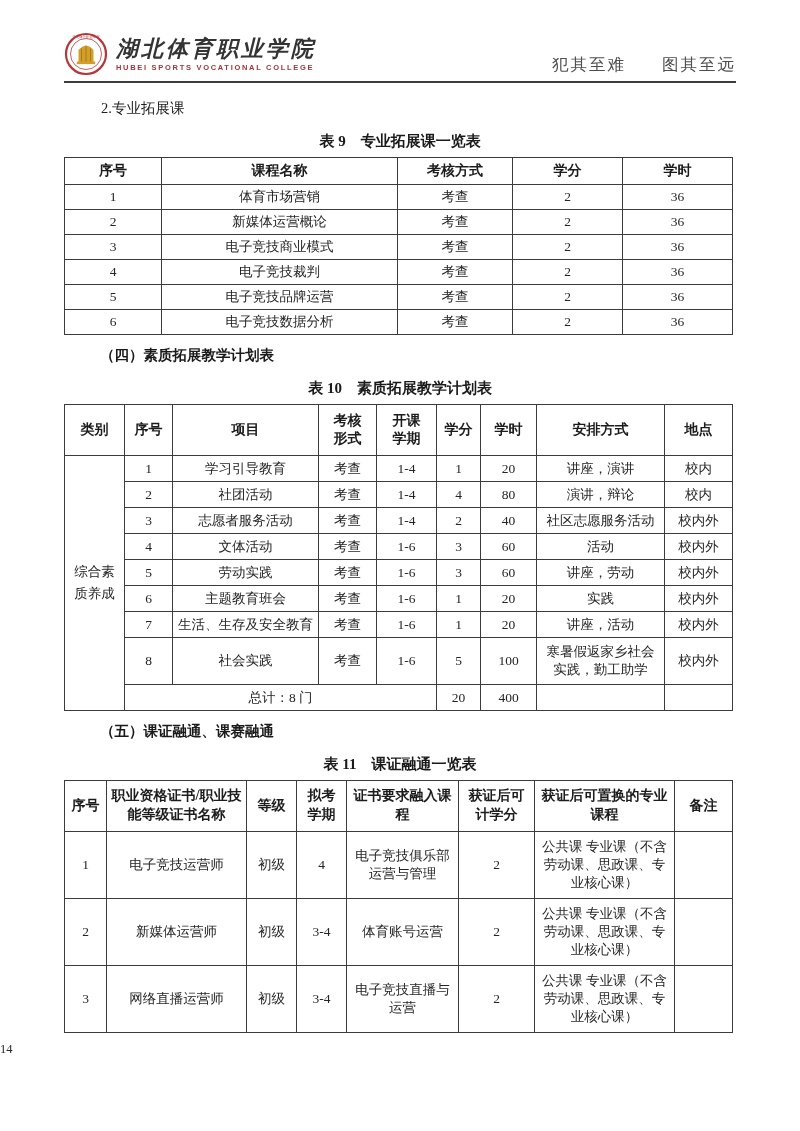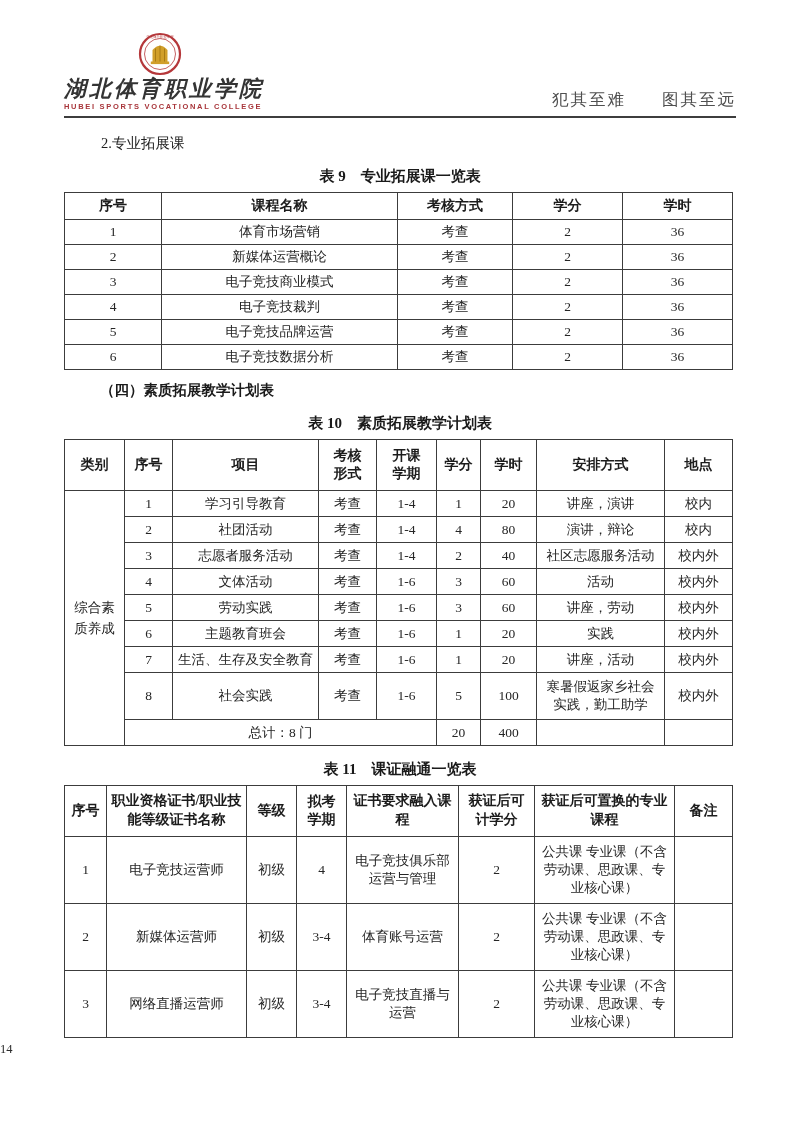--- a/index.html
+++ b/index.html
@@ -11,21 +11,21 @@
     color:#252525;
     overflow:hidden;
   }
   
   .hdr {
     margin:32px 64px 0 64px;
     display:flex; justify-content:space-between; align-items:flex-end;
     border-bottom:2px solid #3d3d3d;
     padding-bottom:5px;
   }
-  .brand { display:flex; align-items:center;flex-direction:column; }
+  .brand { display:flex; align-items:center; }
   .logo { width:44px; height:44px; margin-right:8px; }
   .brand-text { display:flex; flex-direction:column; justify-content:center; }
   .brand-cn {
     font-family:"DejaVu Serif","Liberation Serif",serif;
     font-style:italic; font-weight:bold;
     font-size:22px; line-height:1.1; color:#343434; letter-spacing:3px;
   }
   .brand-en {
     font-family:"Liberation Sans","DejaVu Sans",sans-serif;
     font-size:7.5px; font-weight:bold; letter-spacing:1.7px;
@@ -268,20 +268,21 @@
       <tr>
         <td colspan="4">总计：8 门</td>
         <td>20</td>
         <td>400</td>
         <td></td>
         <td></td>
       </tr>
     </tbody>
       </table>
 
+    <p class="h-bold">（五）课证融通、课赛融通</p>
     <p class="tbl-title">表 11　课证融通一览表</p>
 
     <table class="t11">
       <colgroup>
           <col style="width:42px">
           <col style="width:140px">
           <col style="width:50px">
           <col style="width:50px">
           <col style="width:112px">
           <col style="width:76px">

